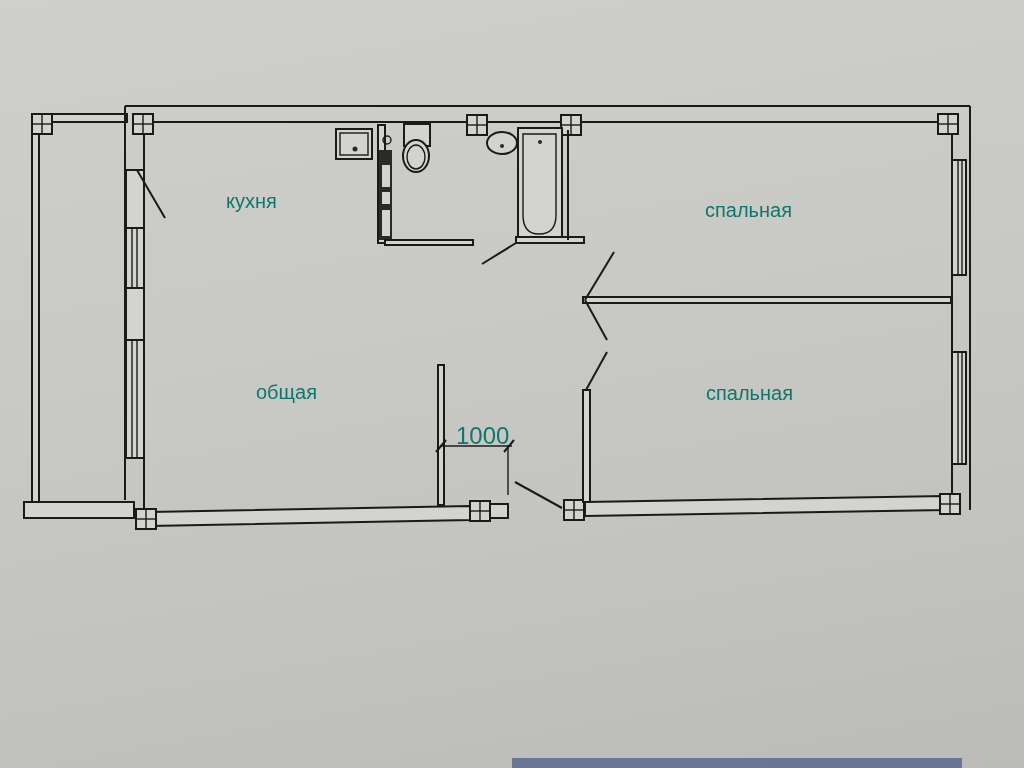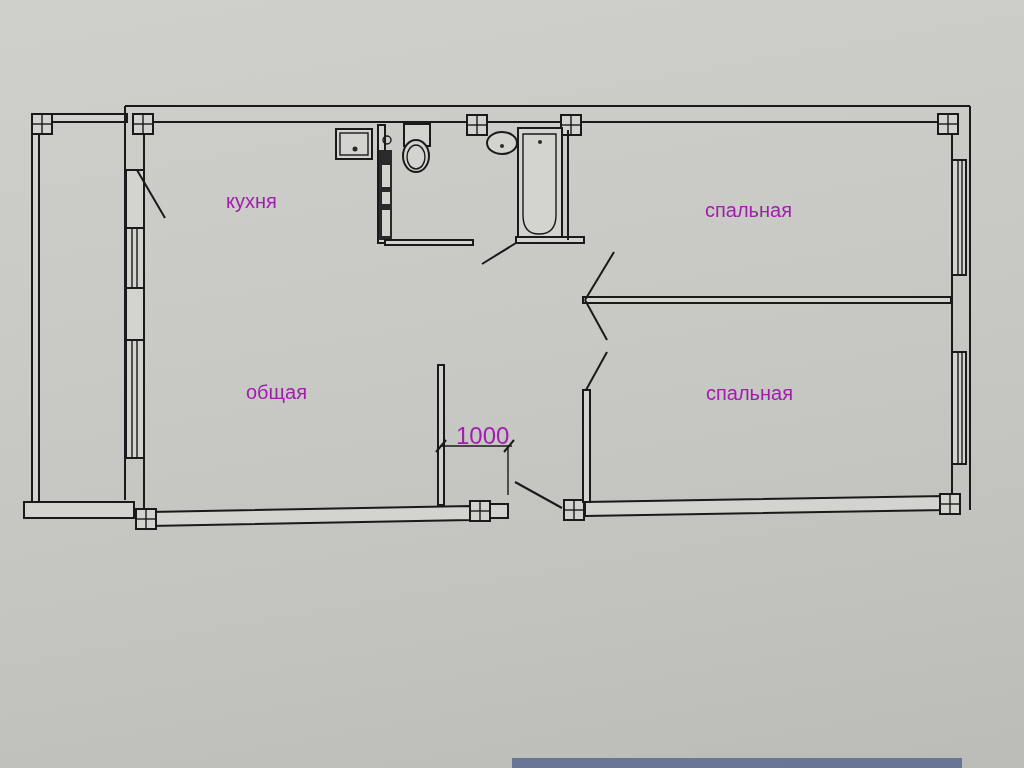--- a/index.html
+++ b/index.html
@@ -9,21 +9,21 @@
     font-family: "Liberation Sans", sans-serif;
     position: relative;
   }
   #plan { position:absolute; left:0; top:0; }
   .wall { fill:#d3d4cf; stroke:#1a1a1a; stroke-width:2; }
   .line { stroke:#1a1a1a; stroke-width:2; fill:none; }
   .thin { stroke:#1a1a1a; stroke-width:1.4; fill:none; }
   .col  { fill:#d3d4cf; stroke:#1a1a1a; stroke-width:2; }
   .dark { fill:#2a2a2a; }
   .label {
-    position:absolute; font-size:20px; color:#a21caf;
+    position:absolute; font-size:20px; color:#0f766e;
     font-family: "Liberation Sans", sans-serif; white-space:nowrap;
   }
   .dim { font-size:24px; }
   .stamp {
     position:absolute; left:512px; top:758px; width:450px; height:10px;
     background:#4d5e8a; opacity:.75;
   }
 </style>
 </head>
 <body>
@@ -167,17 +167,17 @@
   <g>
     <line class="thin" x1="440" y1="446" x2="512" y2="446"></line>
     <line class="thin" x1="508" y1="446" x2="508" y2="495"></line>
     <line class="line" x1="436" y1="452" x2="446" y2="440"></line>
     <line class="line" x1="504" y1="452" x2="514" y2="440"></line>
     <line class="line" x1="515" y1="482" x2="562" y2="508"></line>
   </g>
 </svg>
 
 <div class="label" style="left:226px; top:190px;">кухня</div>
-<div class="label" style="left:246px; top:381px;text-align:center;">общая</div>
+<div class="label" style="left:256px; top:381px;text-align:center;">общая</div>
 <div class="label" style="left:705px; top:199px;">спальная</div>
 <div class="label" style="left:706px; top:382px;">спальная</div>
 <div class="label dim" style="left:456px; top:422px;">1000</div>
 <div class="stamp"></div>
 
 </body></html>

